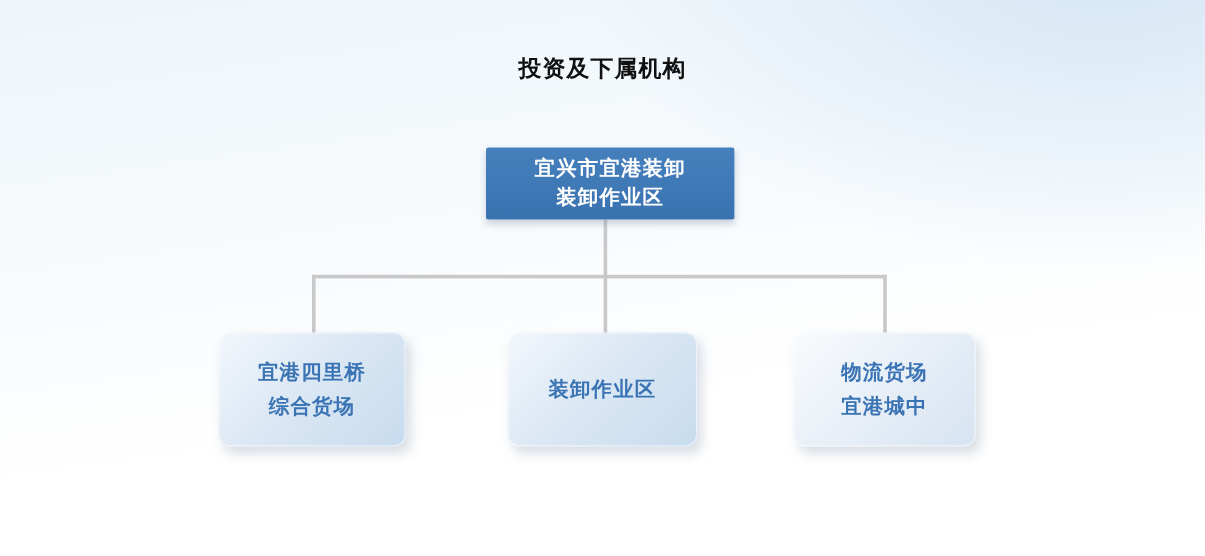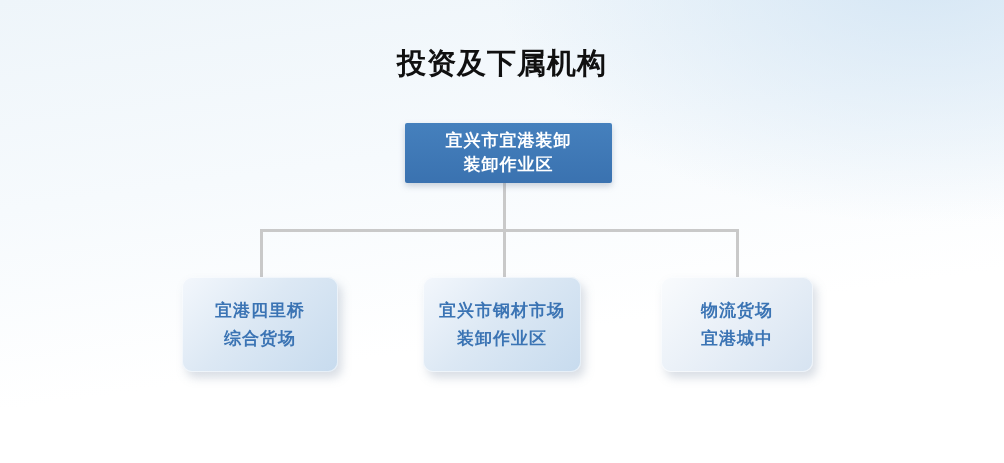--- a/index.html
+++ b/index.html
@@ -19,21 +19,21 @@
     background:
       radial-gradient(ellipse 700px 420px at 92% -8%, rgba(211,229,244,0.95), rgba(255,255,255,0) 62%),
       linear-gradient(172deg, #eef5fa 0%, #f6fafd 35%, #ffffff 68%, #ffffff 100%);
   }
   .chart-title {
     position: absolute;
     left: 0;
     top: 44px;
     width: 1004px;
     text-align: center;
-    font-size: 29px;
+    font-size: 19px;
     font-weight: bold;
     color: #101010;
     letter-spacing: 1px;
   }
   .chart-subtitle {
     position: absolute;
     left: 0;
     top: 78px;
     width: 1004px;
     text-align: center;
@@ -115,21 +115,20 @@
     <span>宜兴市宜港装卸</span>
     <span>装卸作业区</span>
   </div>
 
   <div class="child-box child-left">
     <span>宜港四里桥</span>
     <span>综合货场</span>
   </div>
 
   <div class="child-box child-mid">
-    <span>宜兴市钢材市场</span>
     <span>装卸作业区</span>
   </div>
 
   <div class="child-box child-right">
     <span>物流货场</span>
     <span>宜港城中</span>
   </div>
 
 </div>
 

